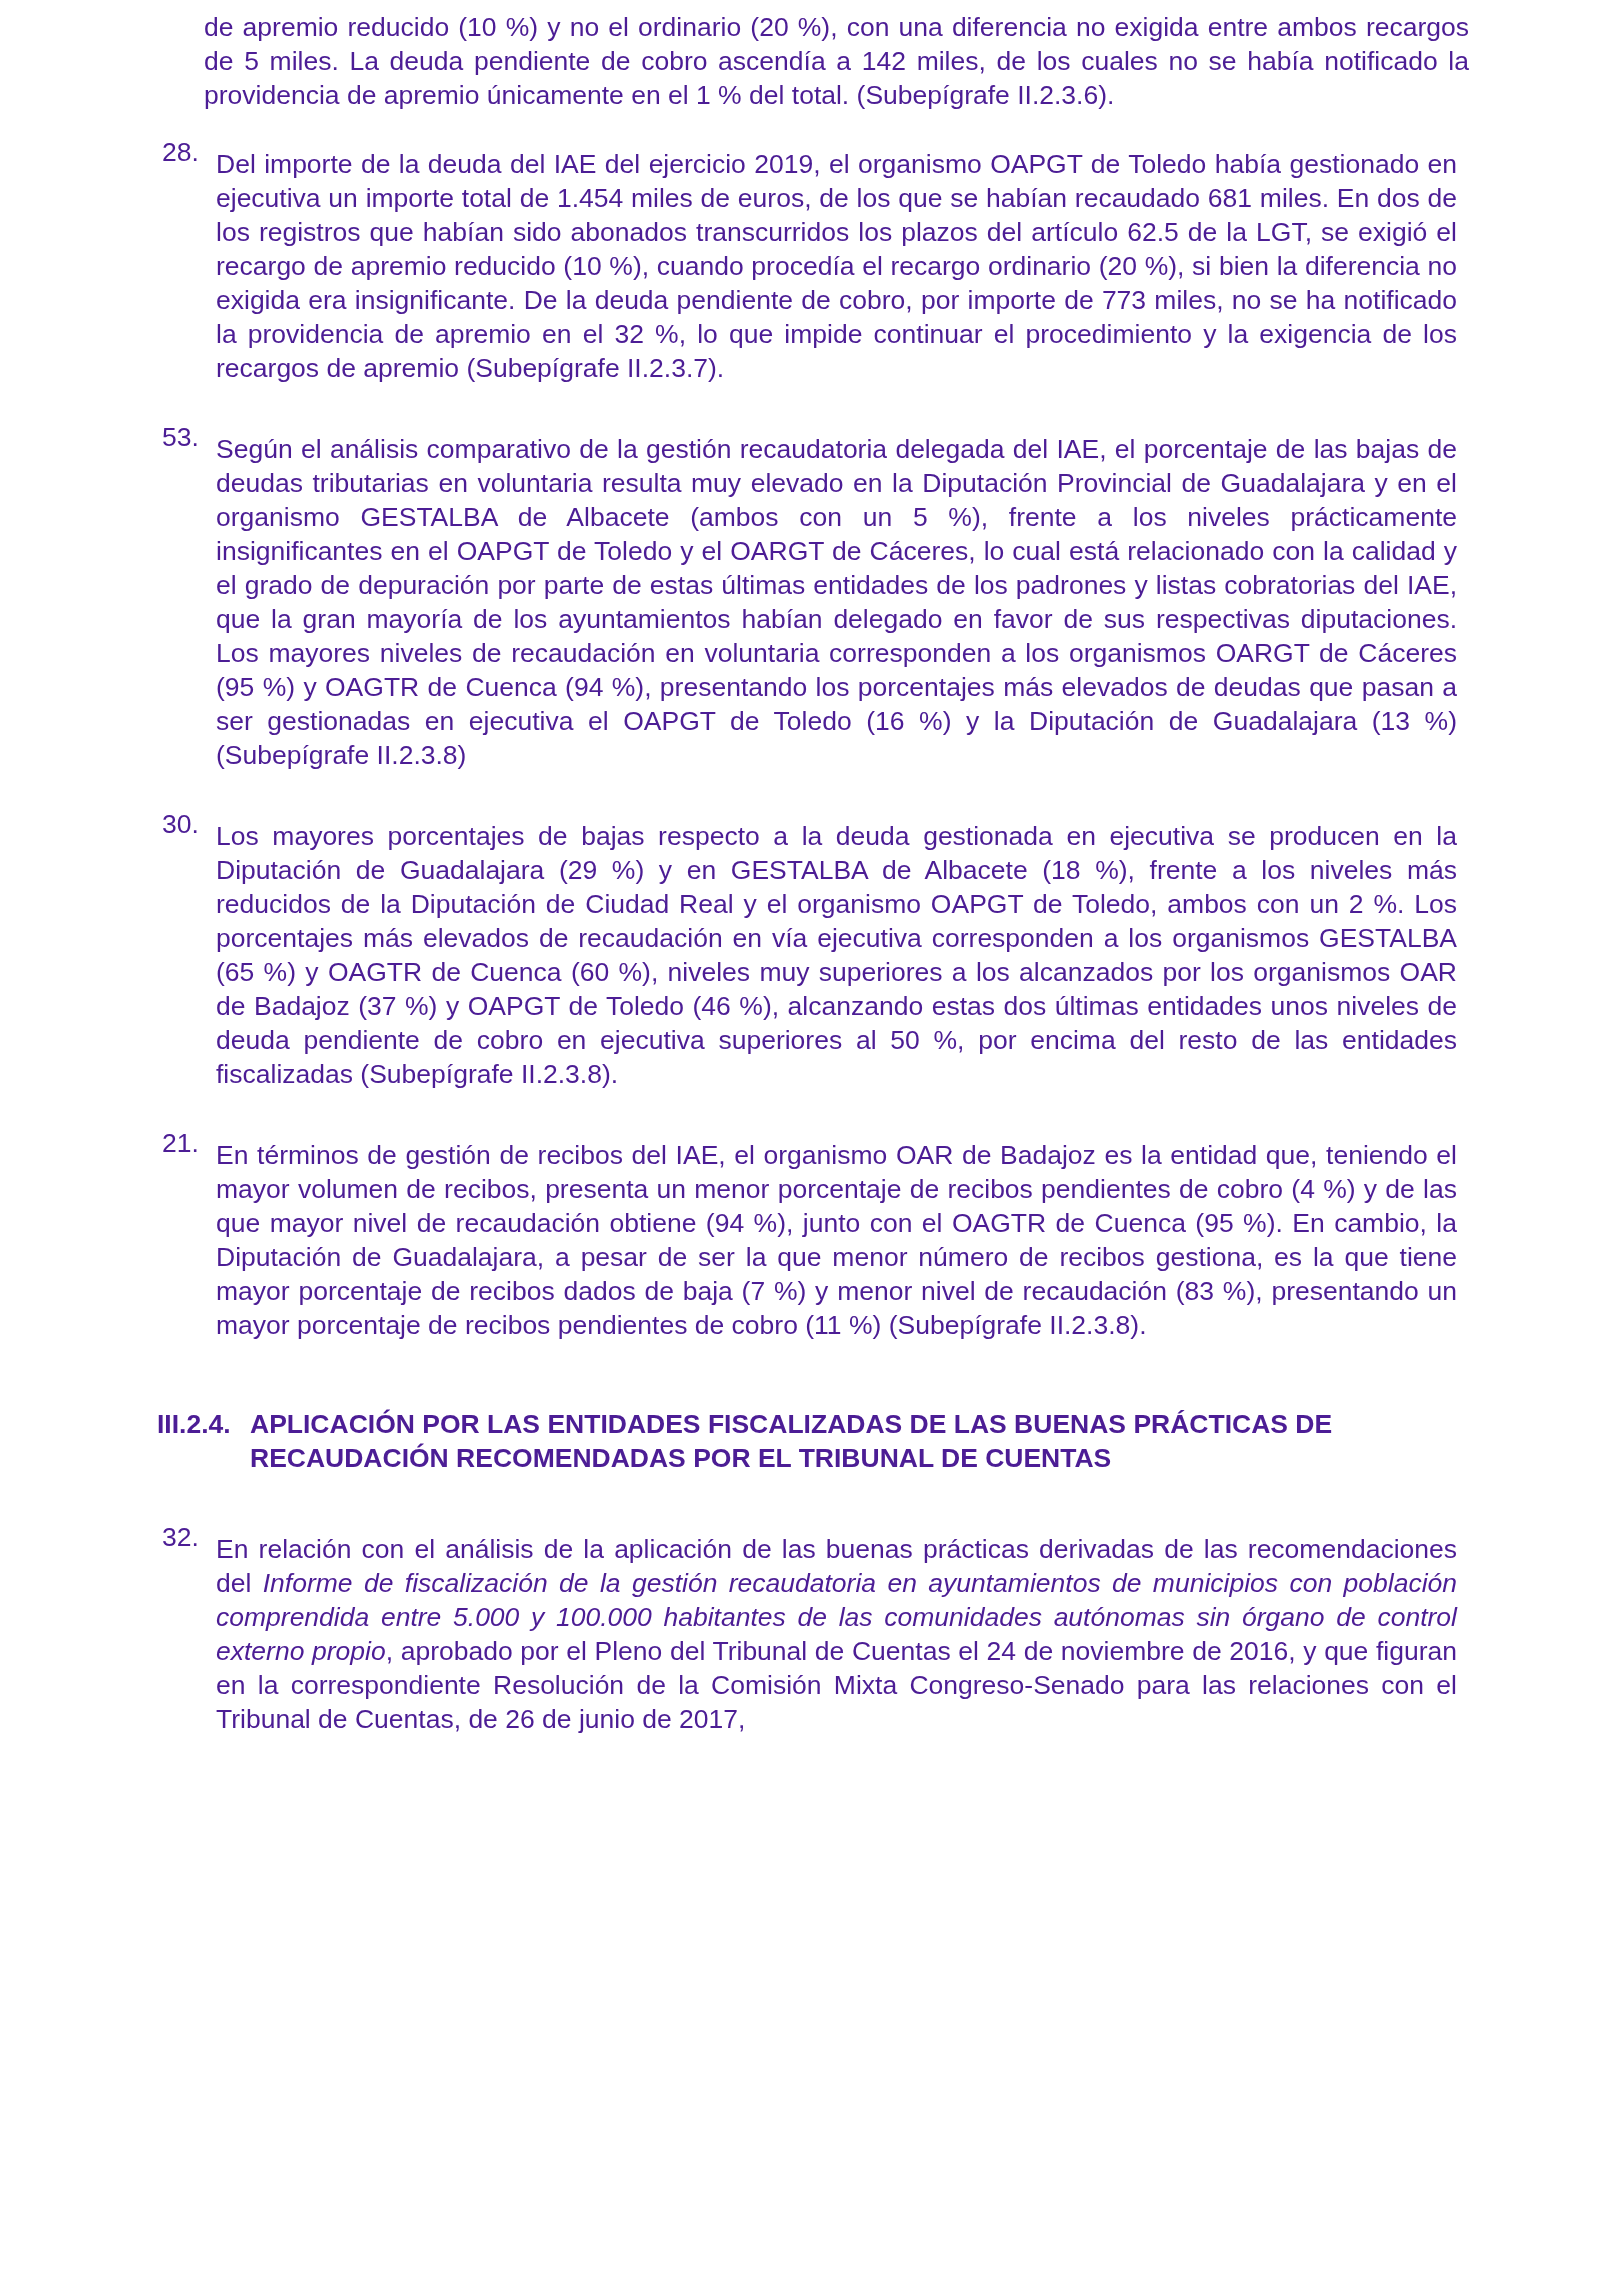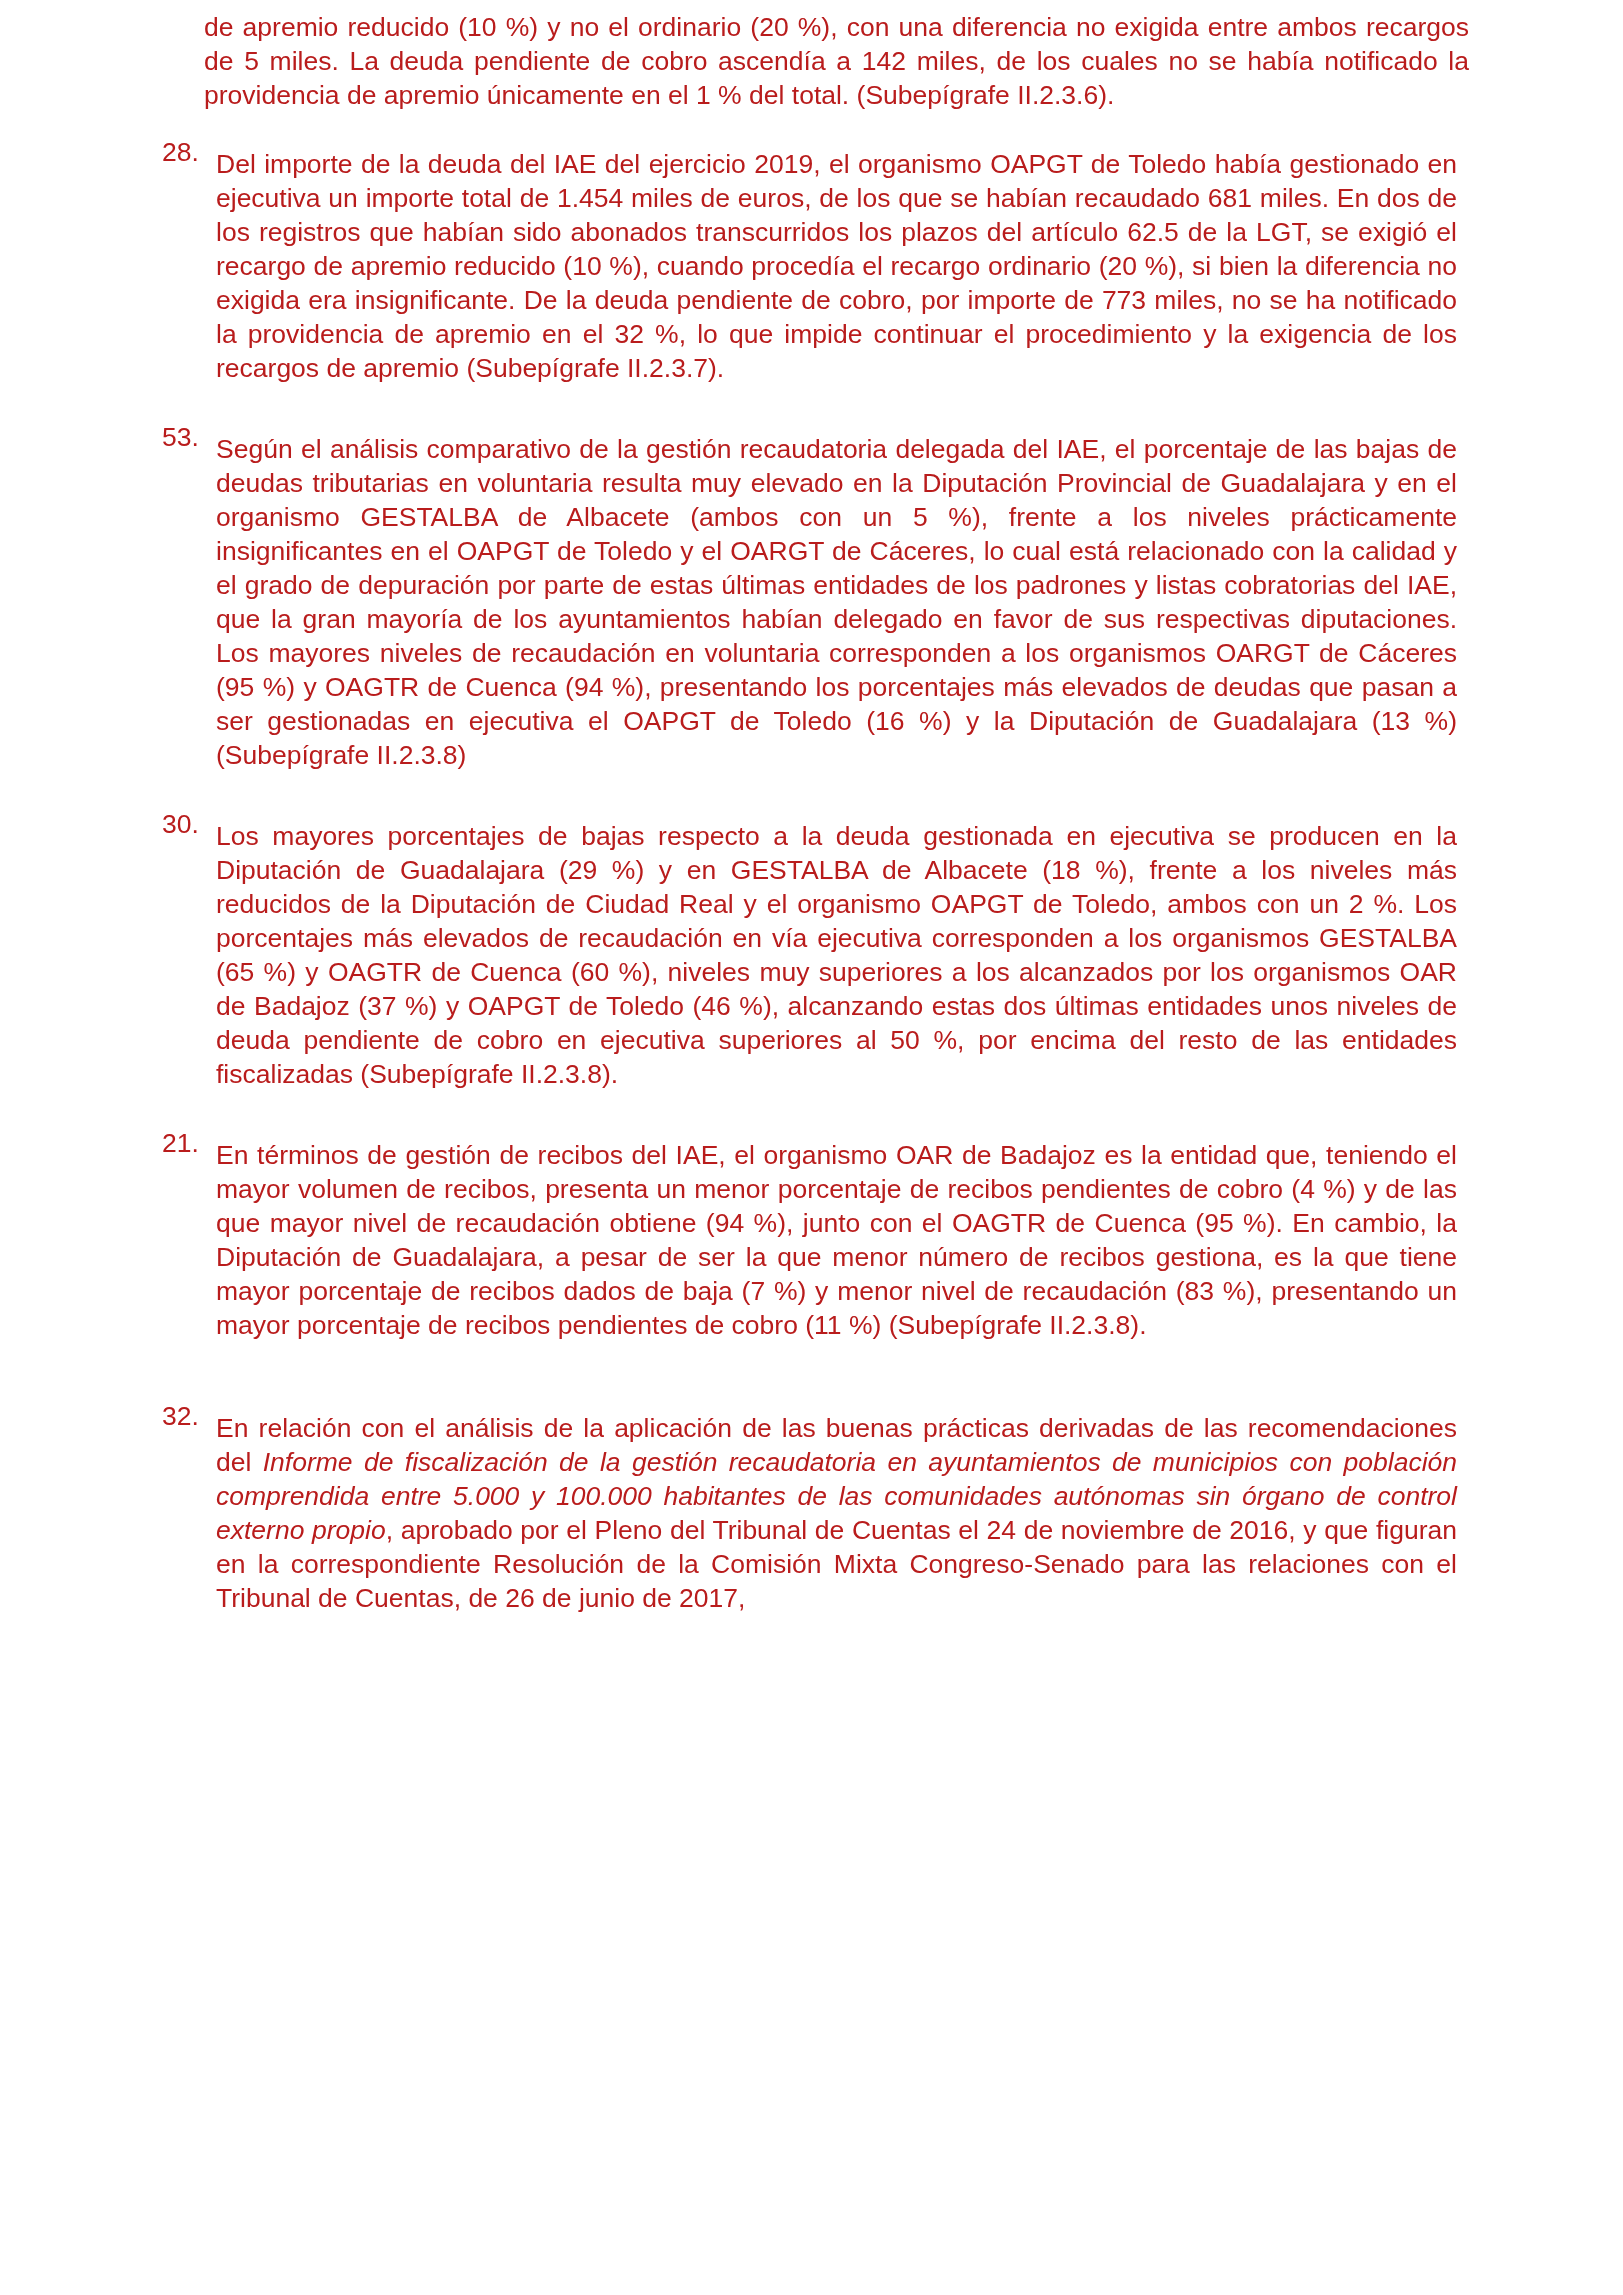--- a/index.html
+++ b/index.html
@@ -6,21 +6,21 @@
     margin: 0;
     padding: 0;
     background: #ffffff;
   }
   .page {
     position: relative;
     width: 1623px;
     height: 2295px;
     box-sizing: border-box;
     background: #ffffff;
-    color: #b91c1c;
+    color: #4c1d95;
     font-family: "Liberation Sans", "DejaVu Sans", sans-serif;
     font-size: 26.5px;
     line-height: 34px;
     padding: 10px 154px 0 157px;
     overflow: hidden;
   }
   .para-cont {
     margin: 0 0 0 47px;
     text-align: justify;
   }
@@ -78,20 +78,24 @@
   <div class="numbered">
     <span class="num">30.</span>
     <p class="body">Los mayores porcentajes de bajas respecto a la deuda gestionada en ejecutiva se producen en la Diputación de Guadalajara (29 %) y en GESTALBA de Albacete (18 %), frente a los niveles más reducidos de la Diputación de Ciudad Real y el organismo OAPGT de Toledo, ambos con un 2 %. Los porcentajes más elevados de recaudación en vía ejecutiva corresponden a los organismos GESTALBA (65 %) y OAGTR de Cuenca (60 %), niveles muy superiores a los alcanzados por los organismos OAR de Badajoz (37 %) y OAPGT de Toledo (46 %), alcanzando estas dos últimas entidades unos niveles de deuda pendiente de cobro en ejecutiva superiores al 50 %, por encima del resto de las entidades fiscalizadas (Subepígrafe II.2.3.8).</p>
   </div>
 
   <div class="numbered">
     <span class="num">21.</span>
     <p class="body">En términos de gestión de recibos del IAE, el organismo OAR de Badajoz es la entidad que, teniendo el mayor volumen de recibos, presenta un menor porcentaje de recibos pendientes de cobro (4 %) y de las que mayor nivel de recaudación obtiene (94 %), junto con el OAGTR de Cuenca (95 %). En cambio, la Diputación de Guadalajara, a pesar de ser la que menor número de recibos gestiona, es la que tiene mayor porcentaje de recibos dados de baja (7 %) y menor nivel de recaudación (83 %), presentando un mayor porcentaje de recibos pendientes de cobro (11 %) (Subepígrafe II.2.3.8).</p>
   </div>
 
+  <div class="section-heading">
+    <span class="num">III.2.4.</span>
+    <p class="body">APLICACIÓN POR LAS ENTIDADES FISCALIZADAS DE LAS BUENAS PRÁCTICAS DE RECAUDACIÓN RECOMENDADAS POR EL TRIBUNAL DE CUENTAS</p>
+  </div>
 
   <div class="numbered p32">
     <span class="num">32.</span>
     <p class="body"><span>En relación con el análisis de la aplicación de las buenas prácticas derivadas de las recomendaciones del </span><em>Informe de fiscalización de la gestión recaudatoria en ayuntamientos de municipios con población comprendida entre 5.000 y 100.000 habitantes de las comunidades autónomas sin órgano de control externo propio</em><span>, aprobado por el Pleno del Tribunal de Cuentas el 24 de noviembre de 2016, y que figuran en la correspondiente Resolución de la Comisión Mixta Congreso-Senado para las relaciones con el Tribunal de Cuentas, de 26 de junio de 2017,</span></p>
   </div>
 
 </div>
 
 
 </body></html>

